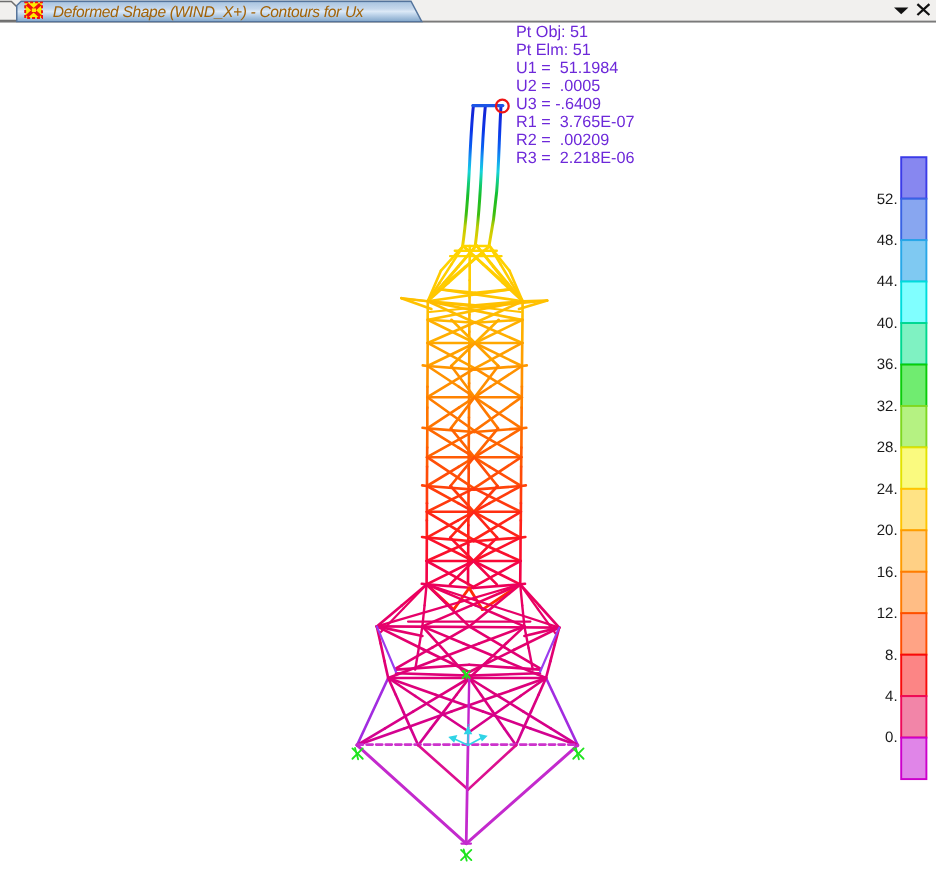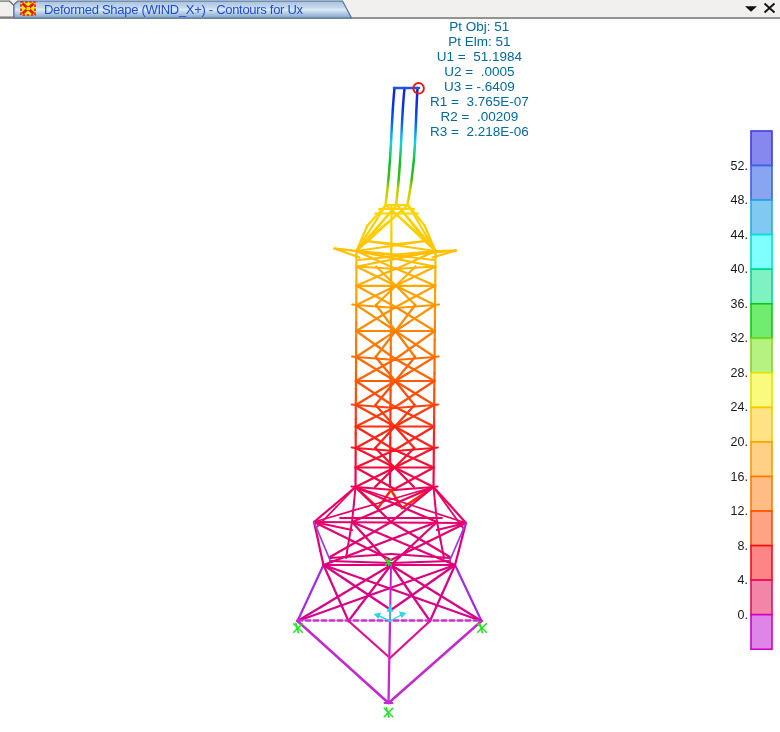--- a/index.html
+++ b/index.html
@@ -1,17 +1,17 @@
 <!DOCTYPE html>
 <html><head><meta charset="utf-8"><style>
   html,body{margin:0;padding:0;width:780px;height:732px;background:#FFFFFF;overflow:hidden;}
   body{font-family:"Liberation Sans",sans-serif;position:relative;}
-  .databox{position:absolute;left:430px;top:18.5px;font-size:13.5px;line-height:15px;color:#0369a1;white-space:pre;text-align:center;}
+  .databox{position:absolute;left:430px;top:18.5px;font-size:13.5px;line-height:15px;color:#6d28d9;white-space:pre;}
   .titlebar{position:absolute;left:0;top:0;}
-  .titletext{position:absolute;left:44px;top:2px;font-size:13px;letter-spacing:-0.3px;color:#1d4ed8;}
+  .titletext{position:absolute;left:44px;top:2px;font-size:13px;letter-spacing:-0.3px;color:#a16207;font-style:italic;}
 </style></head>
 <body>
 <svg class="titlebar" width="780" height="22" viewBox="0 0 780 22" preserveAspectRatio="none">
   <defs>
     <linearGradient id="tabg" x1="0" y1="0" x2="0" y2="1">
       <stop offset="0" stop-color="#88A6C8"></stop>
         <stop offset="0.10" stop-color="#AFC8E2"></stop>
       <stop offset="0.38" stop-color="#C6D8EC"></stop>
         <stop offset="0.50" stop-color="#DCE9F6"></stop>
       <stop offset="0.60" stop-color="#C9DCEF"></stop>

